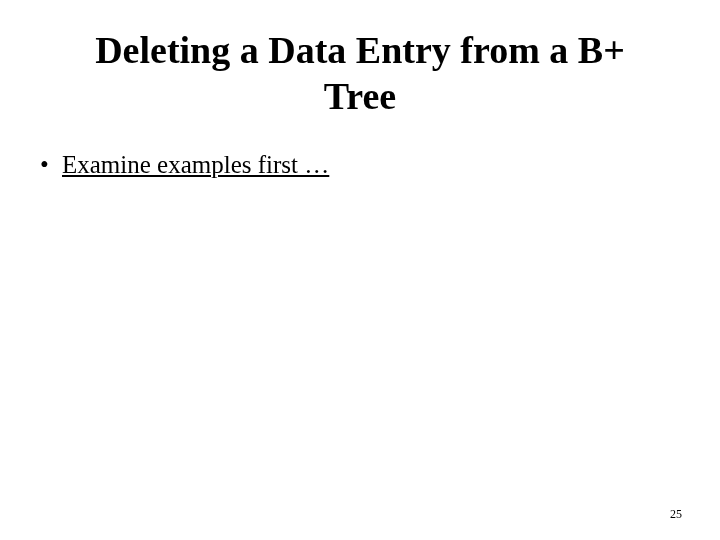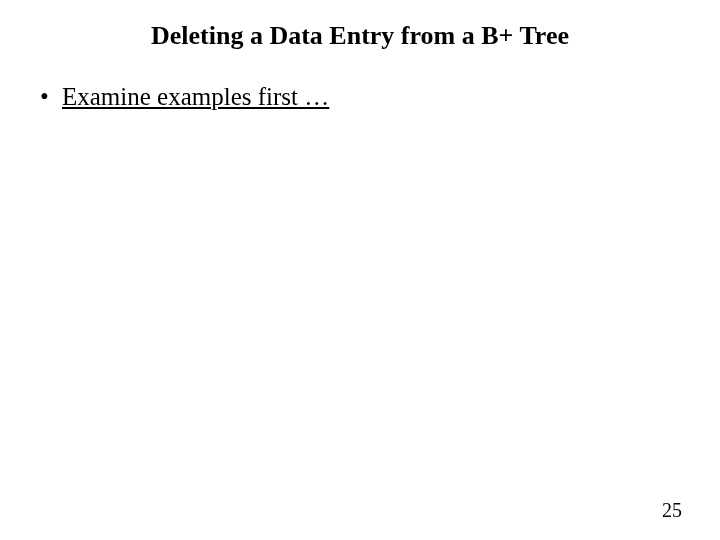--- a/index.html
+++ b/index.html
@@ -16,24 +16,25 @@
       position: relative;
       overflow: hidden;
     }
     .slide {
       width: 100%;
       height: 100%;
       padding: 20px 30px;
       position: relative;
     }
     .title {
-      font-size: 26px;
+      font-size: 38px;
       font-weight: bold;
       text-align: center;
       line-height: 1.2;
+      margin-top: 8px;
       margin-bottom: 30px;
       padding: 0 40px;
     }
     .bullets {
       list-style: none;
       padding-left: 10px;
     }
     .bullets li {
       font-size: 25px;
       line-height: 1.3;
@@ -45,21 +46,21 @@
       content: "•";
       position: absolute;
       left: 0;
       top: 0;
       font-size: 25px;
     }
     .page-number {
       position: absolute;
       bottom: 18px;
       right: 38px;
-      font-size: 20px;
+      font-size: 12px;
     }
   </style>
 </head>
 <body>
 
 <div class="slide">
   <h1 class="title">Deleting a Data Entry from a B+ Tree</h1>
   <ul class="bullets">
     <li>Examine examples first …</li>
   </ul>

